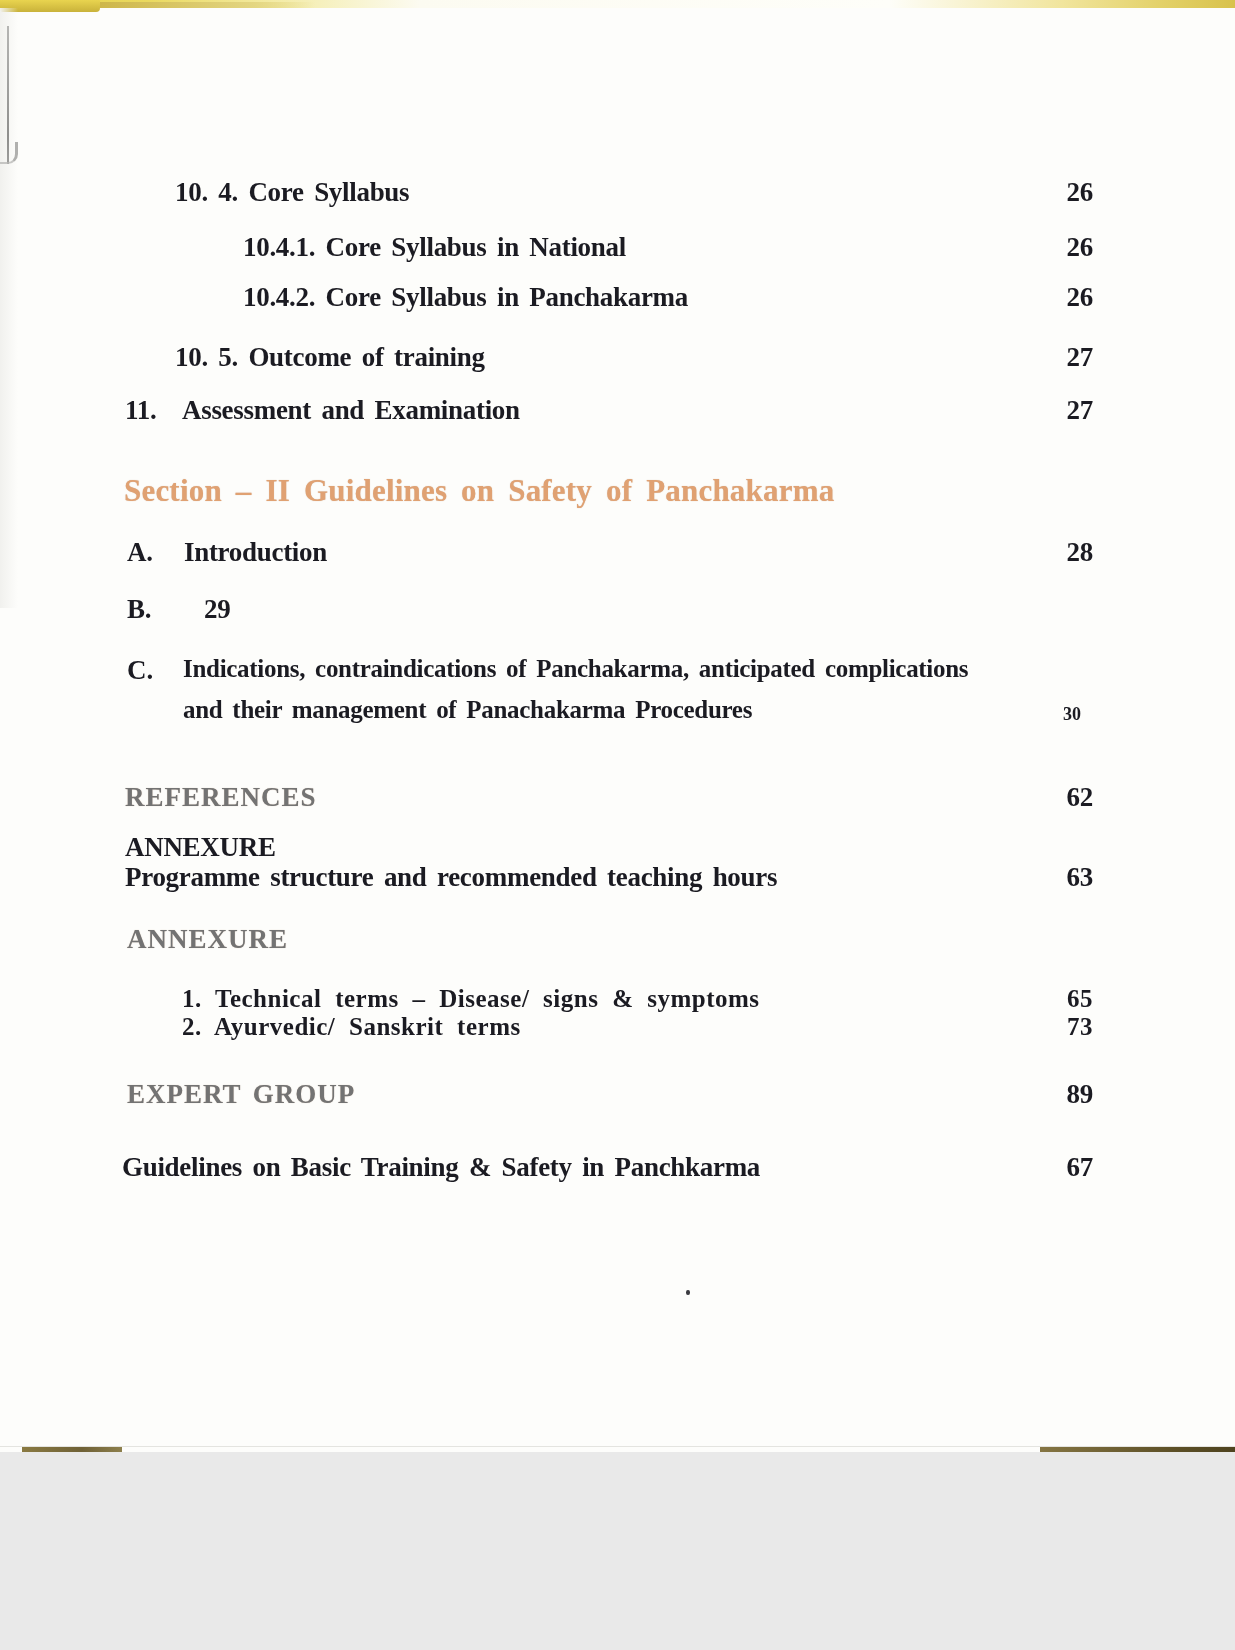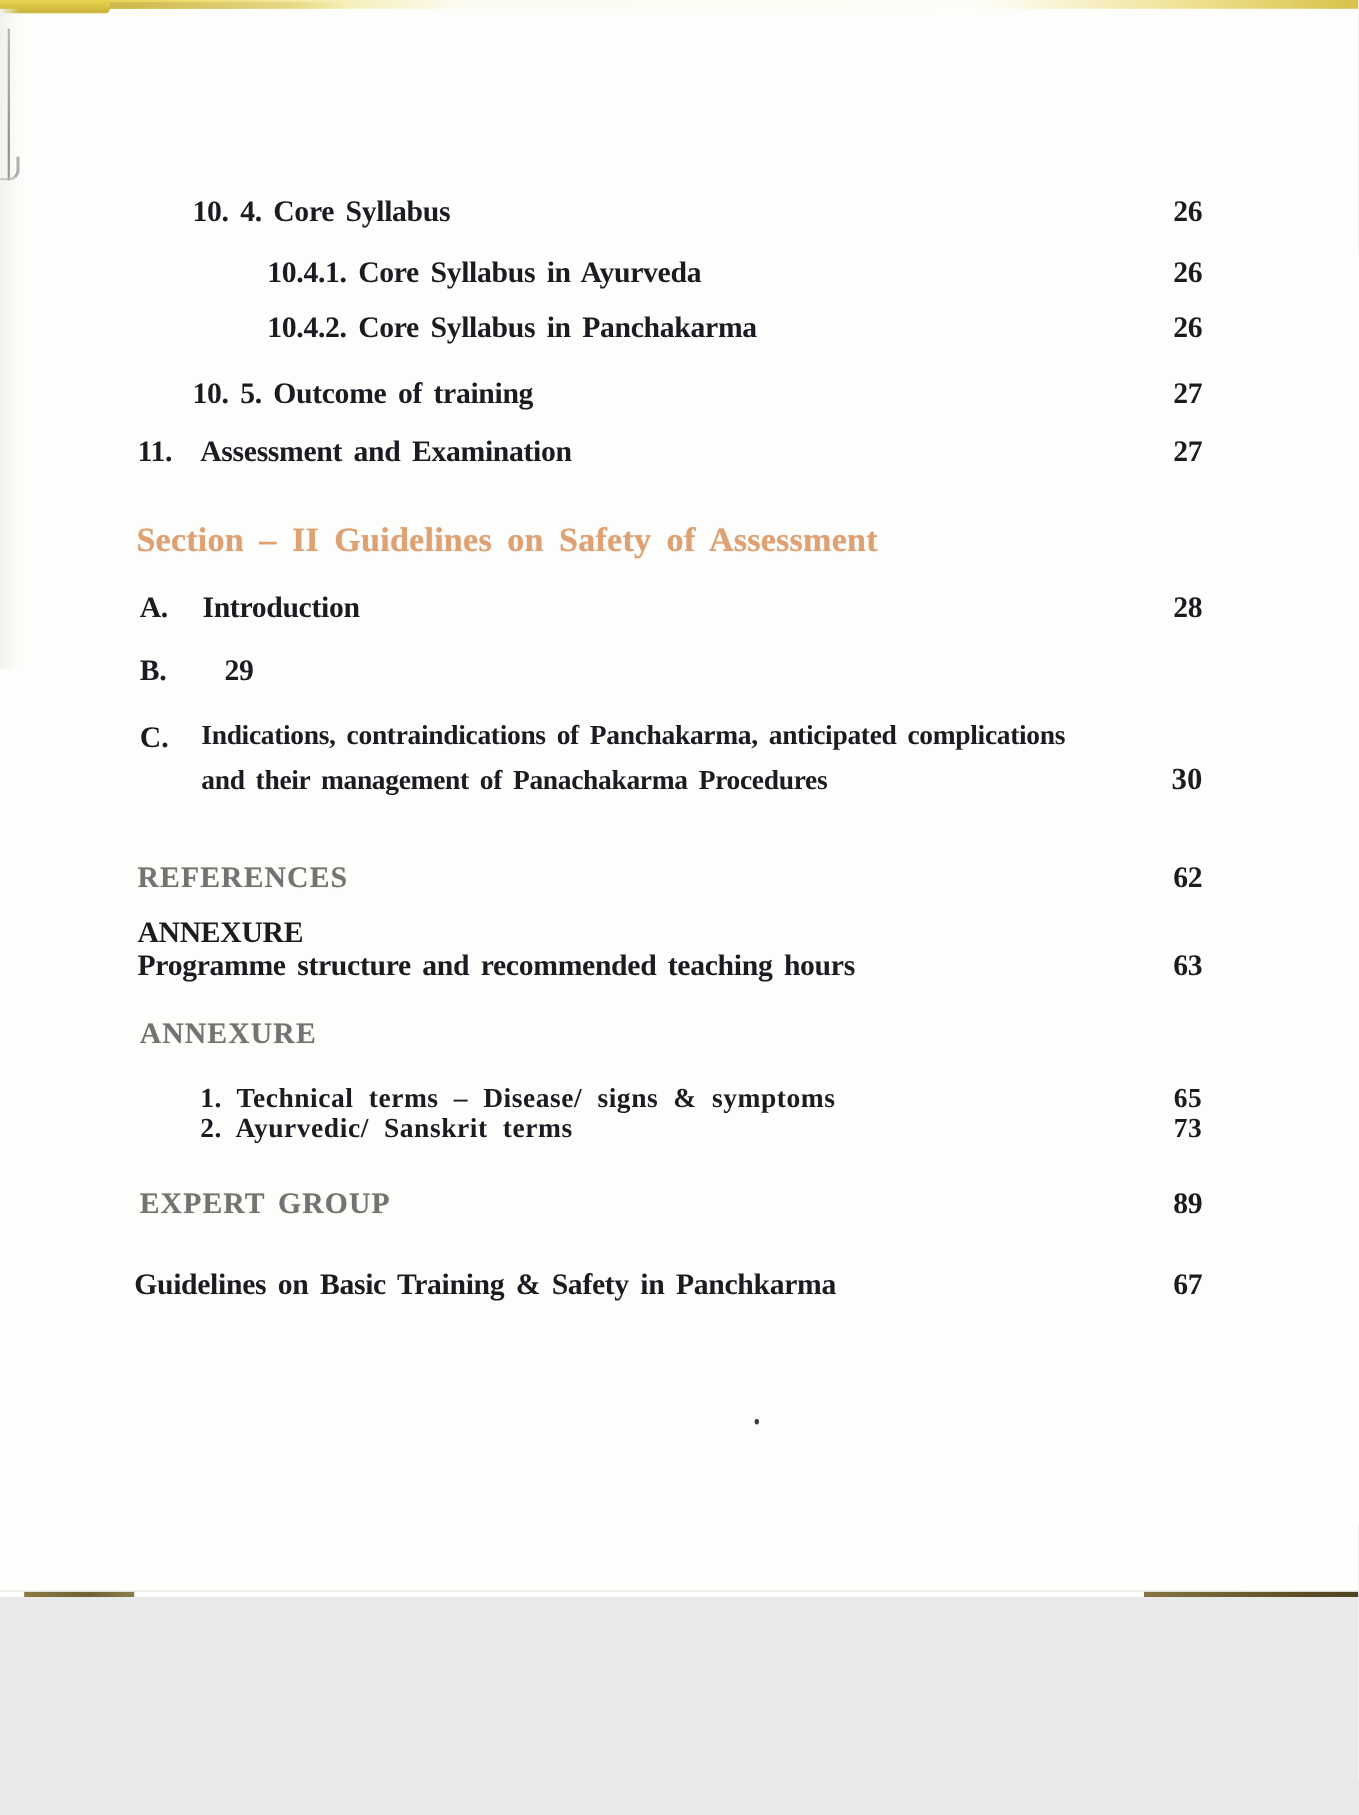--- a/index.html
+++ b/index.html
@@ -86,21 +86,21 @@
     text-shadow: 0 0 1px rgba(150,100,60,0.4);
   }
   .row-c {
     position: absolute;
     left: 127px;
     right: 142px;
     top: 648px;
   }
   .row-c .marker { position: absolute; left: 0; top: 7px; font-size: 27px; }
   .row-c .clines { margin-left: 56px; font-size: 25px; line-height: 41px; letter-spacing: -0.3px; word-spacing: 4px; }
-  .row-c .pagenum { position: absolute; right: 0; bottom: 5px; font-size: 28px; }
+  .row-c .pagenum { position: absolute; right: 12px; bottom: 5px; font-size: 18px; }
   .wide-words { word-spacing: 6px; }
   .glossary-item { font-size: 25px; letter-spacing: 0.5px; word-spacing: 7px; }
   .small-caps-head { letter-spacing: 1px; }
 </style>
 </head>
 <body>
 
 <div class="page">
 
   <div class="top-edge"></div>
@@ -112,38 +112,38 @@
   <div class="bottom-strip-left"></div>
   <div class="bottom-strip-right"></div>
   <div class="bottom-hairline"></div>
   <div class="speck"></div>
 
   <div class="row" style="top:176px; left:175px;">
     <span class="label">10. 4. Core Syllabus</span>
     <span class="pagenum">26</span>
   </div>
   <div class="row" style="top:231px; left:243px;">
-    <span class="label">10.4.1. Core Syllabus in Ayurveda</span>
+    <span class="label">10.4.1. Core Syllabus in National</span>
     <span class="pagenum">26</span>
   </div>
   <div class="row" style="top:281px; left:243px;">
     <span class="label">10.4.2. Core Syllabus in Panchakarma</span>
     <span class="pagenum">26</span>
   </div>
   <div class="row" style="top:341px; left:175px;">
     <span class="label">10. 5. Outcome of training</span>
     <span class="pagenum">27</span>
   </div>
   <div class="row" style="top:394px; left:125px;">
     <span class="marker">11.</span>
     <span class="label">Assessment and Examination</span>
     <span class="pagenum">27</span>
   </div>
 
-  <div class="section-heading">Section – II Guidelines on Safety of Assessment</div>
+  <div class="section-heading">Section – II Guidelines on Safety of Panchakarma</div>
 
   <div class="row" style="top:536px; left:127px;">
     <span class="marker">A.</span>
     <span class="label">Introduction</span>
     <span class="pagenum">28</span>
   </div>
   <div class="row wide-words" style="top:593px; left:127px;">
     <span class="marker">B.</span>
     <span class="pagenum">29</span>
   </div>

